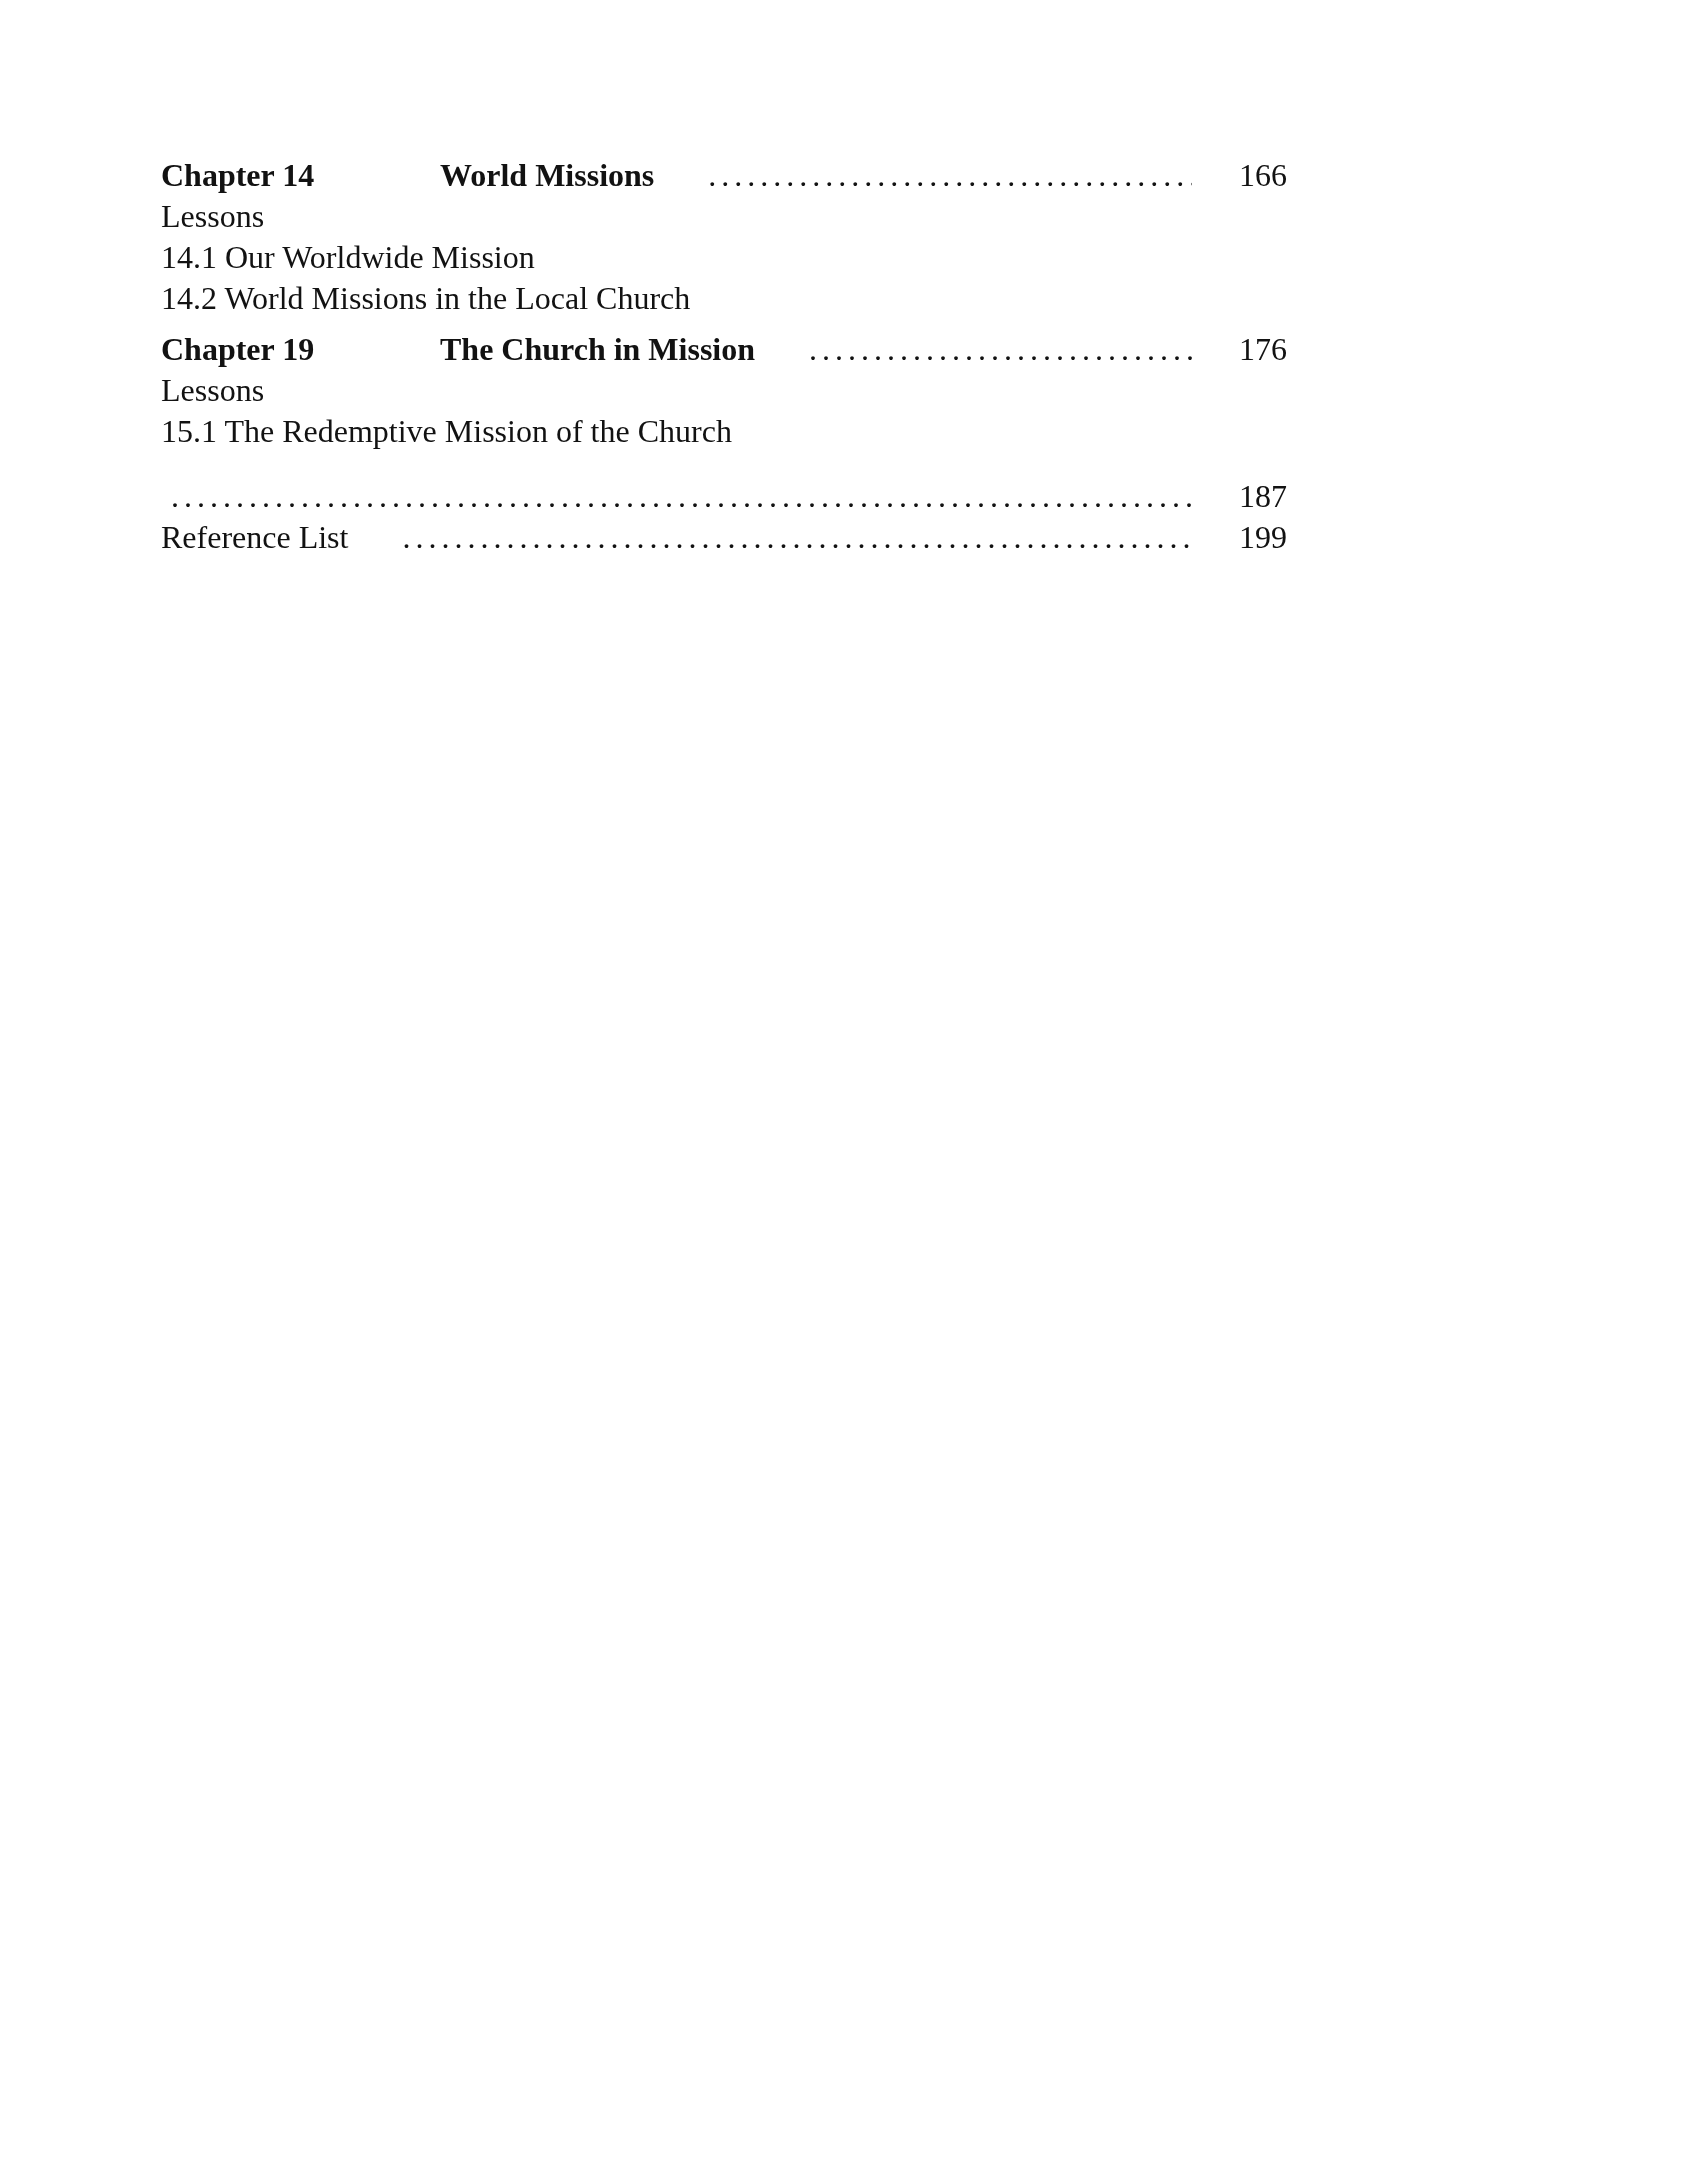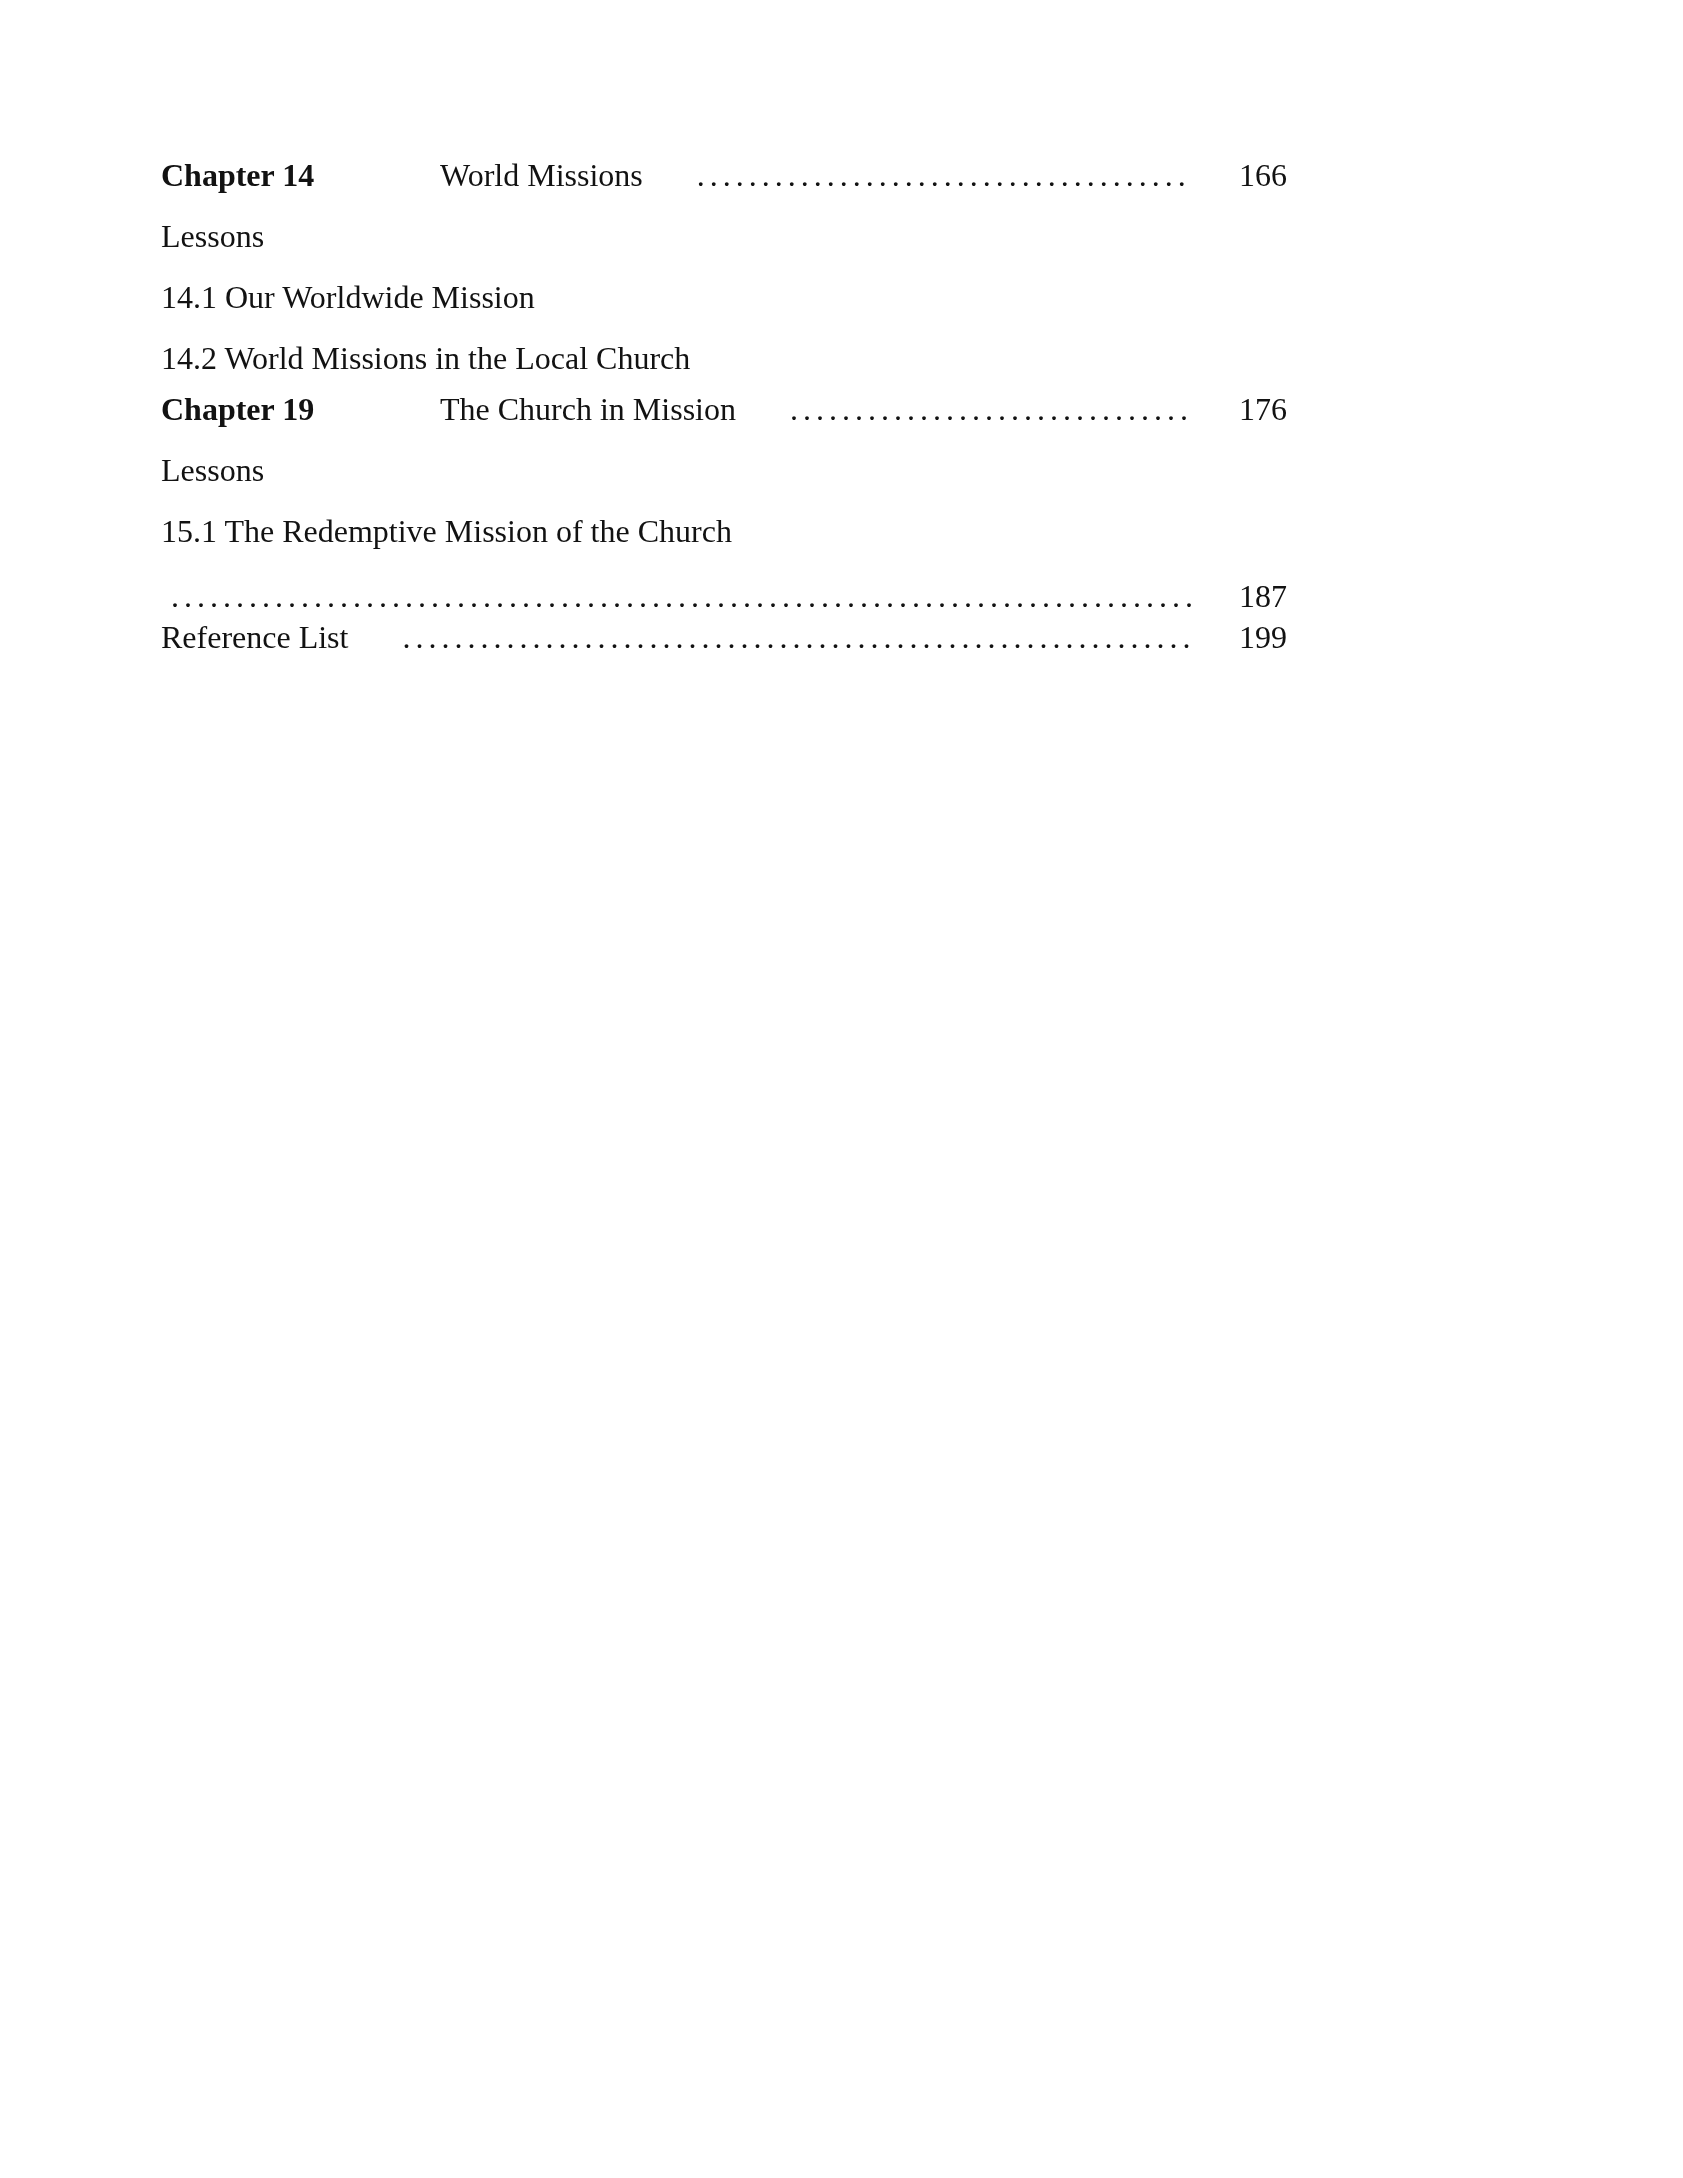--- a/index.html
+++ b/index.html
@@ -18,37 +18,36 @@
   .page {
     position: absolute;
     left: 161px;
     top: 155px;
     width: 1126px;
   }
   .line {
     font-size: 32px;
     line-height: 41px;
     white-space: nowrap;
-    margin-top: 20px;
   }
   .toc-row {
     display: flex;
     align-items: baseline;
     font-size: 32px;
     line-height: 41px;
     gap: 44px;
   }
   .chap-label {
     flex: 0 0 235px;
     font-weight: bold;
     white-space: nowrap;
   }
   .chap-title {
     flex: 0 0 auto;
-    font-weight: normal;
+    font-weight: bold;
     white-space: nowrap;
   }
   .bm-title {
     flex: 0 0 auto;
     white-space: nowrap;
   }
   .dots {
     flex: 1 1 auto;
     overflow: hidden;
     white-space: nowrap;

